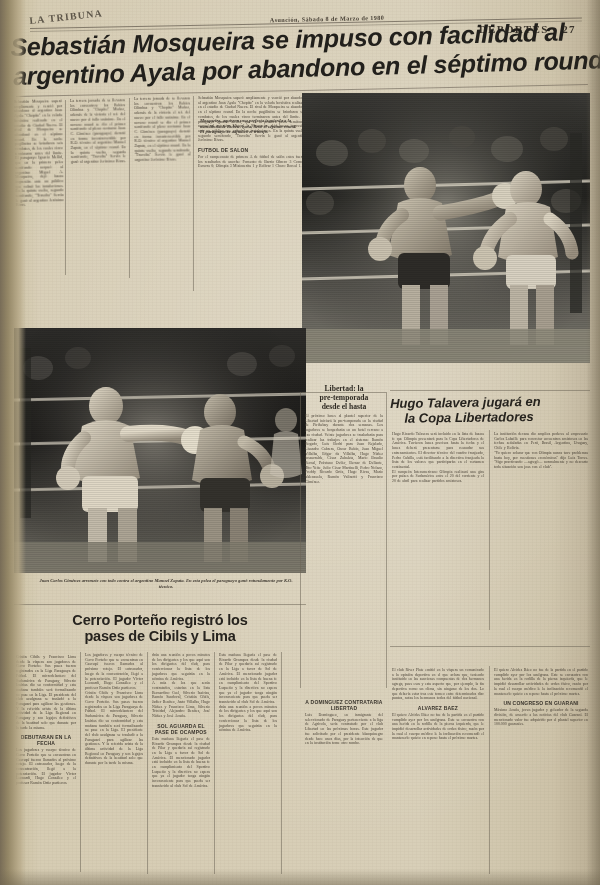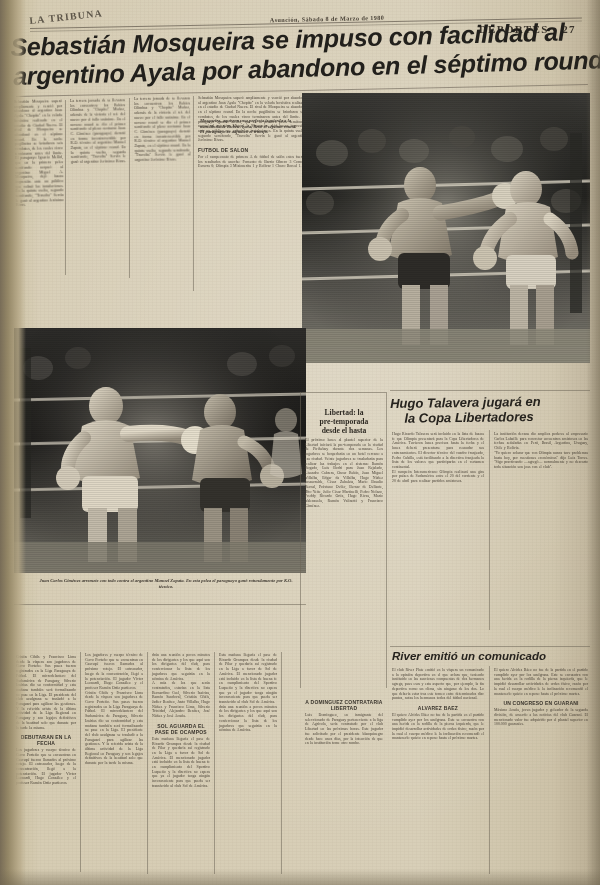--- a/index.html
+++ b/index.html
@@ -323,20 +323,24 @@
         </svg>
       </div>
       <div class="ink"></div>
     </div>
 
     <div class="caption" style="left:200px;top:118px;width:98px;text-align:left;">Mosqueira, aquí con una perfecta izquierda a la mandíbula de Rubén Ayala, llevó el séptimo round. El paraguayo se adjudicó el triunfo.</div>
 
     <div class="caption" style="left:38px;top:578px;width:256px;">Juan Carlos Giménez arremete con todo contra el argentino Manuel Zapata. En esta pelea el paraguayo ganó rotundamente por K.O. técnico.</div>
 
     <div class="hrule" style="left:14px;top:604px;width:292px;"></div>
+    <div style="position:absolute;left:14px;top:612px;width:292px;">
+      <div class="cerro">Cerro Porteño registró los</div>
+      <div class="cerro">pases de Cibils y Lima</div>
+    </div>
 
     <div class="col" style="left:16px;top:655px;width:60px;">
       <div class="body tiny">Cristin Cibils y Francisco Lima desde la víspera son jugadores de Cerro Porteño. Sus pases fueron registrados en la Liga Paraguaya de Fútbol. El microdelantero del Sudamérica de Paraguay, Silverio Izaírias dio su conformidad y esta mañana también será formalizando su pase en la Liga. El presidente del club azulgrana se trasladó a la Paraguarí para agilizar las gestiones. Y la referida arista de la última actividad de la Liga Regional en Paraguay y son legajos definitivos de la beatitud solo que durante por la tarde la misma.</div>
       <div class="subhead">DEBUTARAN EN LA FECHA</div>
       <div class="body tiny">Los jugadores y cuerpo técnico de Cerro Porteño que se encuentran en Caacupé fueron llamados al próximo cotejo. El entrenador, luego de la concentración, llegó a la potenciación. El jugador Víctor Leonardi, Hugo González y el profesor Ramón Ortiz partieron.</div>
     </div>
     <div class="vrule" style="left:80px;top:652px;height:220px;"></div>
 
     <div class="col" style="left:85px;top:653px;width:58px;">
       <div class="body tiny">Los jugadores y cuerpo técnico de Cerro Porteño que se encuentran en Caacupé fueron llamados al próximo cotejo. El entrenador, luego de la concentración, llegó a la potenciación. El jugador Víctor Leonardi, Hugo González y el profesor Ramón Ortiz partieron.</div>
@@ -355,21 +359,21 @@
     <div class="col" style="left:219px;top:653px;width:58px;">
       <div class="body tiny">Esta mañana llegaría el pase de Ricardo Ocampos desde la ciudad de Pilar y quedaría así registrado en la Liga a favor de Sol de América. El mencionado jugador está incluido en la lista de buena fe en cumplimiento del Sportivo Luqueño y la directiva no espera que ya el jugador tenga ningún inconveniente para que pueda ser transferido al club Sol de América.</div>
       <div class="body tiny">drán una reunión a pocos minutos de los dirigentes y los que aquí son los dirigentes del club, para confeccionar la lista de los jugadores que seguirán en la nómina de América.</div>
     </div>
     <div class="vrule" style="left:281px;top:652px;height:222px;"></div>
 
     <div class="hrule" style="left:302px;top:392px;width:84px;"></div>
     <div class="vrule" style="left:300px;top:392px;height:296px;"></div>
     <div class="vrule" style="left:386px;top:392px;height:296px;"></div>
 
-    <div class="col" style="left:305px;top:408px;width:78px;">
+    <div class="col" style="left:305px;top:384px;width:78px;">
       <div class="boxhead">Libertad: la</div>
       <div class="boxhead">pre-temporada</div>
       <div class="boxhead">desde el hasta</div>
       <div class="body tiny" style="margin-top:3px;">El próximo lunes al plantel superior de la Libertad iniciará la pre-temporada en la ciudad de Pirihebuy durante dos semanas. Los jugadores se hospedarán en un hotel cercano a esa ciudad. Veinte jugadores se trasladarán para realizar las trabajos en el sistema: Ramón Bogado, Luis Bodrí para Juan Rejalado, Lisandro Cabrera, Oscar Rubín, Juan Miguel Villalba, Edgar da Villalba, Hugo Núñez Insaurralde, César Zabaleta, Mario Braulio Bernal, Práxtano Oviler, Bernar de Dellante, Tito Yeite, Julio César Martinelli, Pedro Nolazo, Freddy Ricardo Ortiz, Hugo Rivas, Mario Valenzuela, Ramón Valinotti y Francisco Giménez.</div>
     </div>
 
     <div class="hrule" style="left:390px;top:390px;width:200px;"></div>
     <div style="position:absolute;left:390px;top:396px;width:200px;transform:rotate(-.8deg);transform-origin:left top;">
       <div class="scripthead" style="font-size:13px;line-height:15px;">Hugo Talavera jugará en</div>
       <div class="scripthead" style="font-size:13px;line-height:15px;margin-left:14px;">la Copa Libertadores</div>
@@ -379,23 +383,20 @@
       <div class="body tiny">Hugo Ricardo Talavera será incluido en la lista de buena fe que Olimpia presentará para la Copa Libertadores de América. Tuvieron lunes precisos hasta la fecha y el lunes deberá presentarse para reanudar sus entrenamientos. El director técnico del cuadro franjeado, Pedro Cubilla, está facilitando a la directiva franjeada la lista de los valores que participarán en el certamen continental.</div>
       <div class="body tiny">El campeón Interamericano Olimpia realizará una gira por países de Sudamérica entre el 20 del corriente y el 20 de abril para realizar partidos amistosos.</div>
     </div>
     <div class="vrule" style="left:489px;top:430px;height:200px;"></div>
     <div class="col" style="left:494px;top:432px;width:94px;">
       <div class="body tiny">La institución decana dio amplios poderes al empresario Carlos Labaille para concretar encuentros amistosos en las fechas señaladas en Perú, Brasil, Argentina, Uruguay, Chile y Bolivia.</div>
       <div class="body tiny">"Yo quiero aclarar que con Olimpia nunca tuve problemas hasta hoy, por cuestiones económicas" dijo Luis Torres. "Sigo practicando —agregó— normalmente y no descarto toda situación son joas con el club".</div>
     </div>
 
     <div class="hrule" style="left:390px;top:646px;width:200px;"></div>
-    <div style="position:absolute;left:392px;top:650px;width:198px;">
-      <div class="scripthead" style="font-size:11.5px;line-height:13px;">River emitió un comunicado</div>
-    </div>
 
     <div class="col" style="left:392px;top:668px;width:92px;">
       <div class="body tiny">El club River Plate emitió en la víspera un comunicado a la opinión deportiva en el que aclara que, teniendo instituido en las sanciones compuestas de dos hermanos agrega, pues esos y esta aspecto que, por ejemplo, la fin deportiva como un clima, sin ninguno de los dos. Lo que debería estar tras este torneo entre determinados disc puntos, notas los hermanos todos del fútbol nacional.</div>
       <div class="subhead">ALVAREZ BAEZ</div>
       <div class="body tiny">El quiero Alcides Báez no fue de la partida en el partido cumplido ayer por los azulgrana. Este se encuentra con una herida en la rodilla de la pierna izquierda, que le impidió desarrollar actividades de orden físico, razón por la cual el cuerpo médico le la inclinación recomendó el mantenerlo quieto en reposo hasta el próximo martes.</div>
     </div>
     <div class="vrule" style="left:489px;top:666px;height:208px;"></div>
     <div class="col" style="left:494px;top:668px;width:94px;">
       <div class="body tiny">El quiero Alcides Báez no fue de la partida en el partido cumplido ayer por los azulgrana. Este se encuentra con una herida en la rodilla de la pierna izquierda, que le impidió desarrollar actividades de orden físico, razón por la cual el cuerpo médico le la inclinación recomendó el mantenerlo quieto en reposo hasta el próximo martes.</div>
       <div class="subhead">UN CONGRESO EN GUARANI</div>

